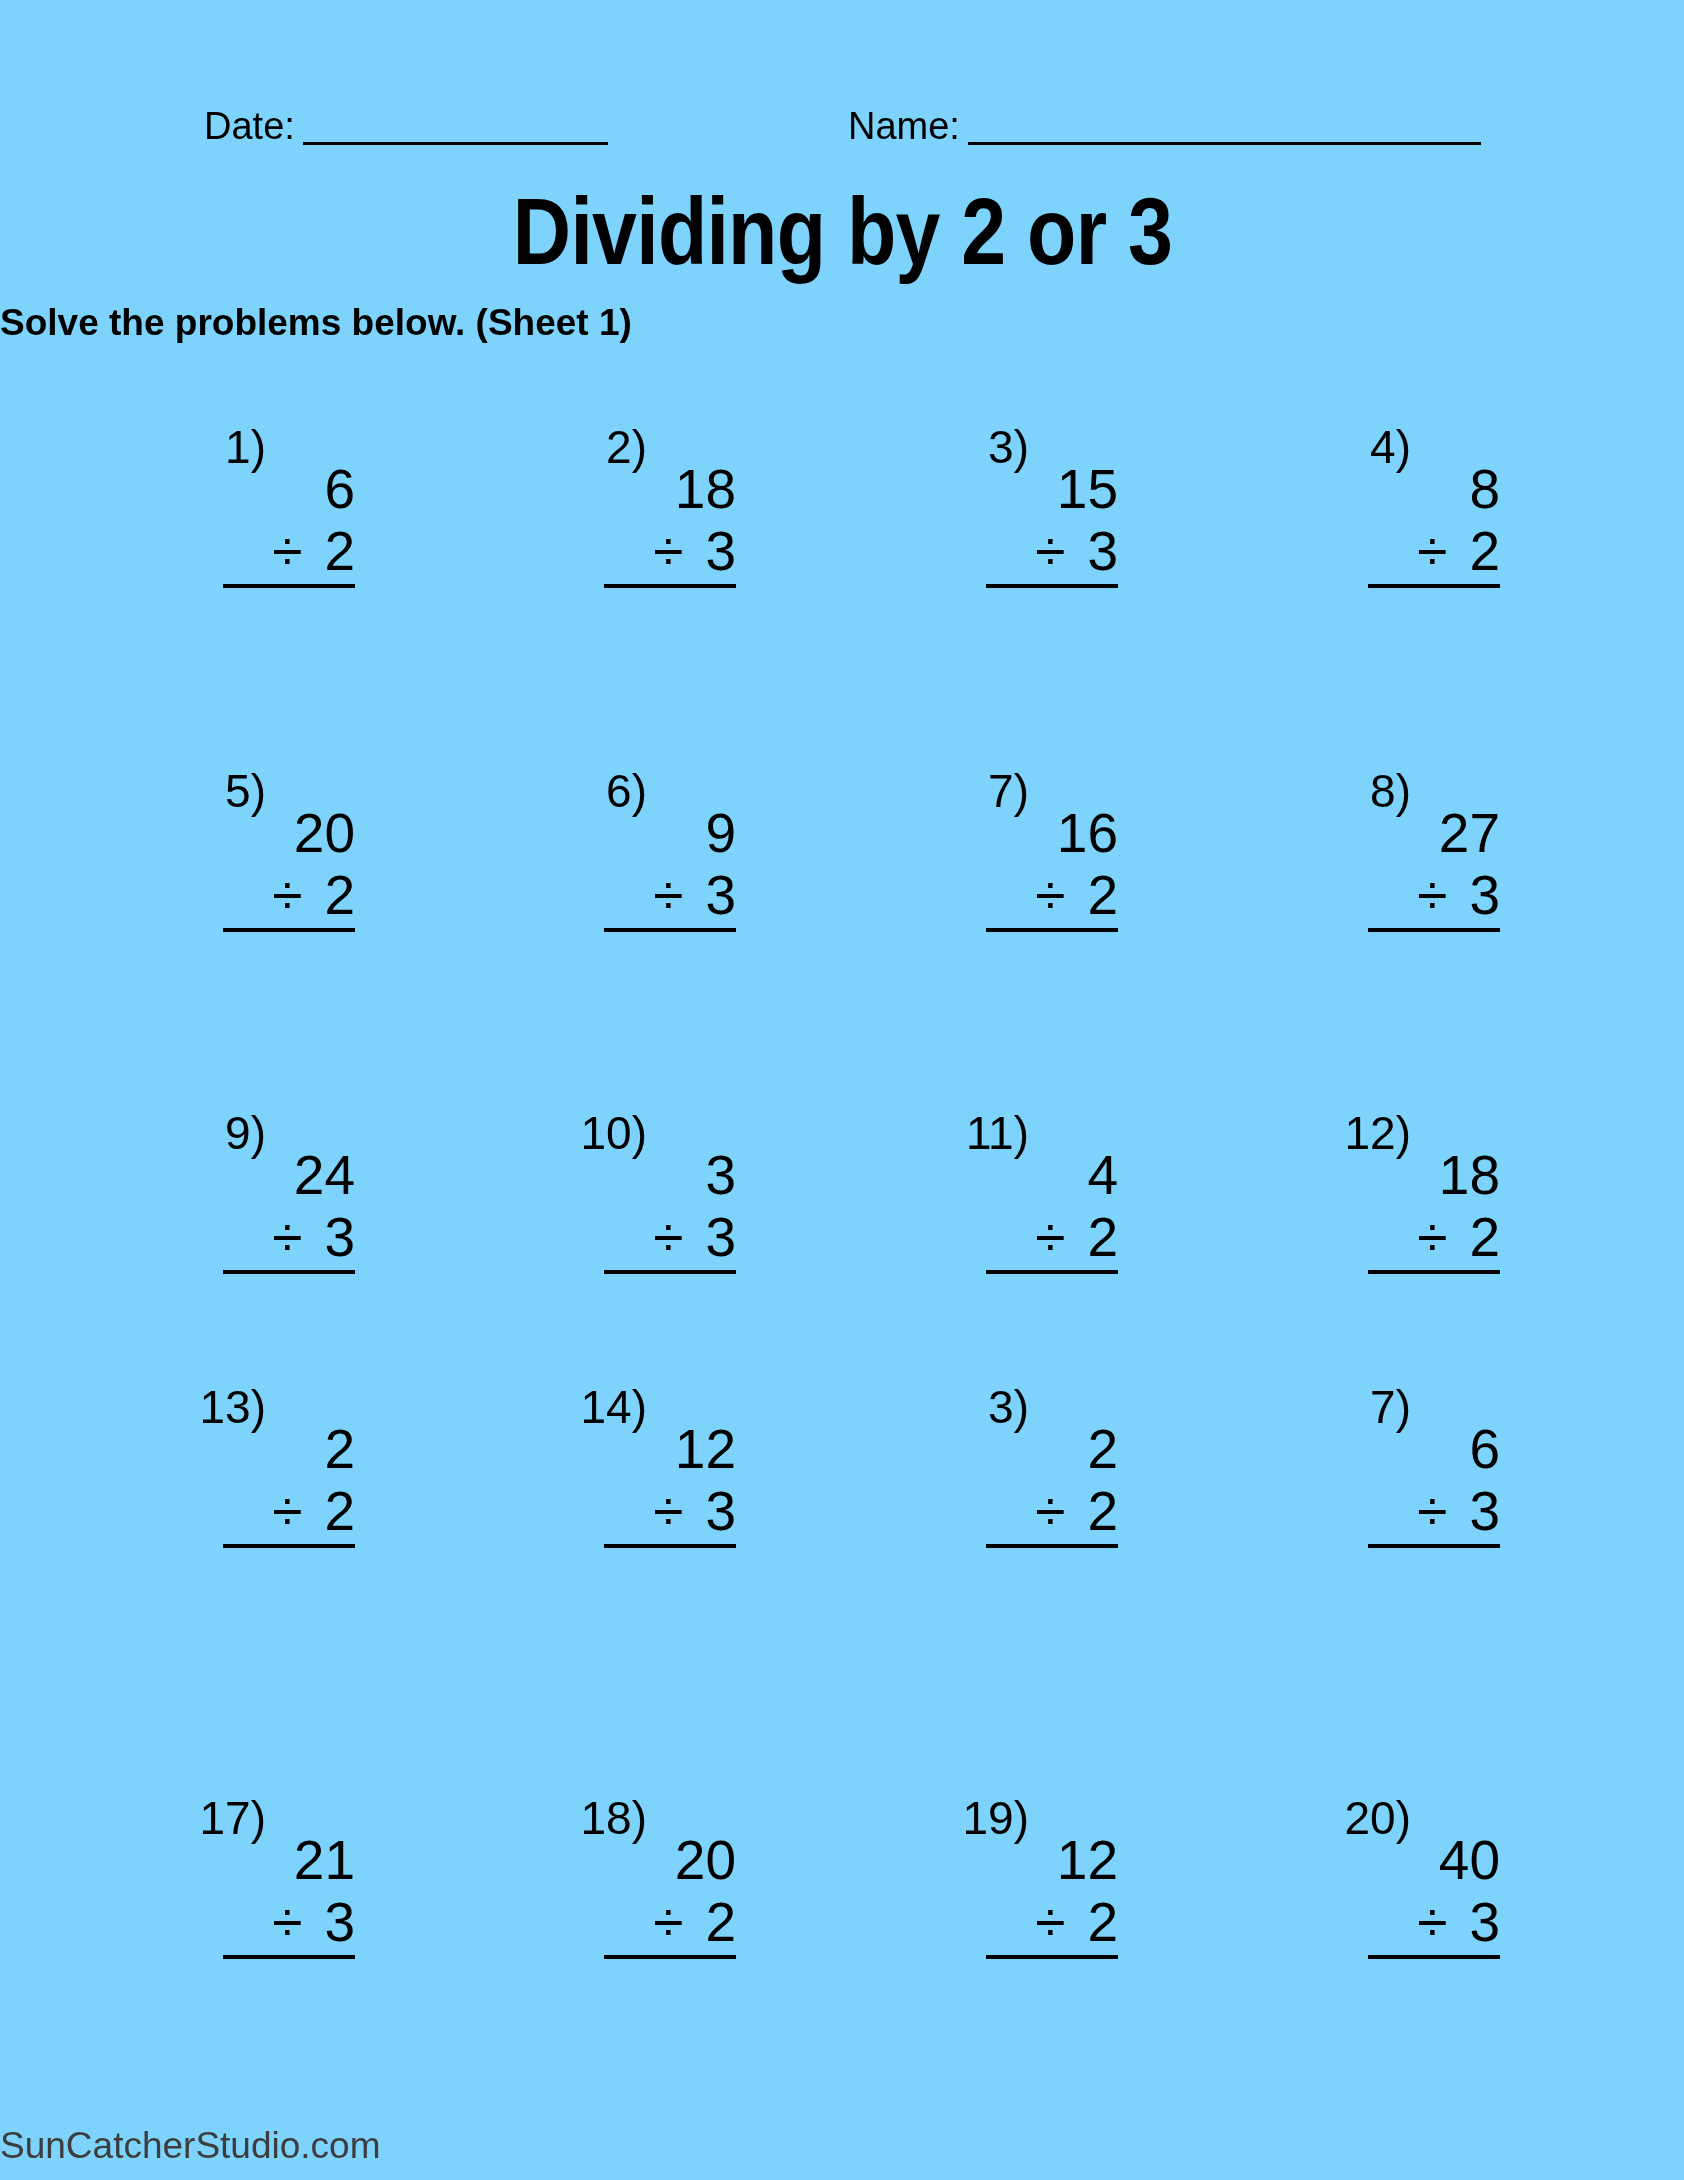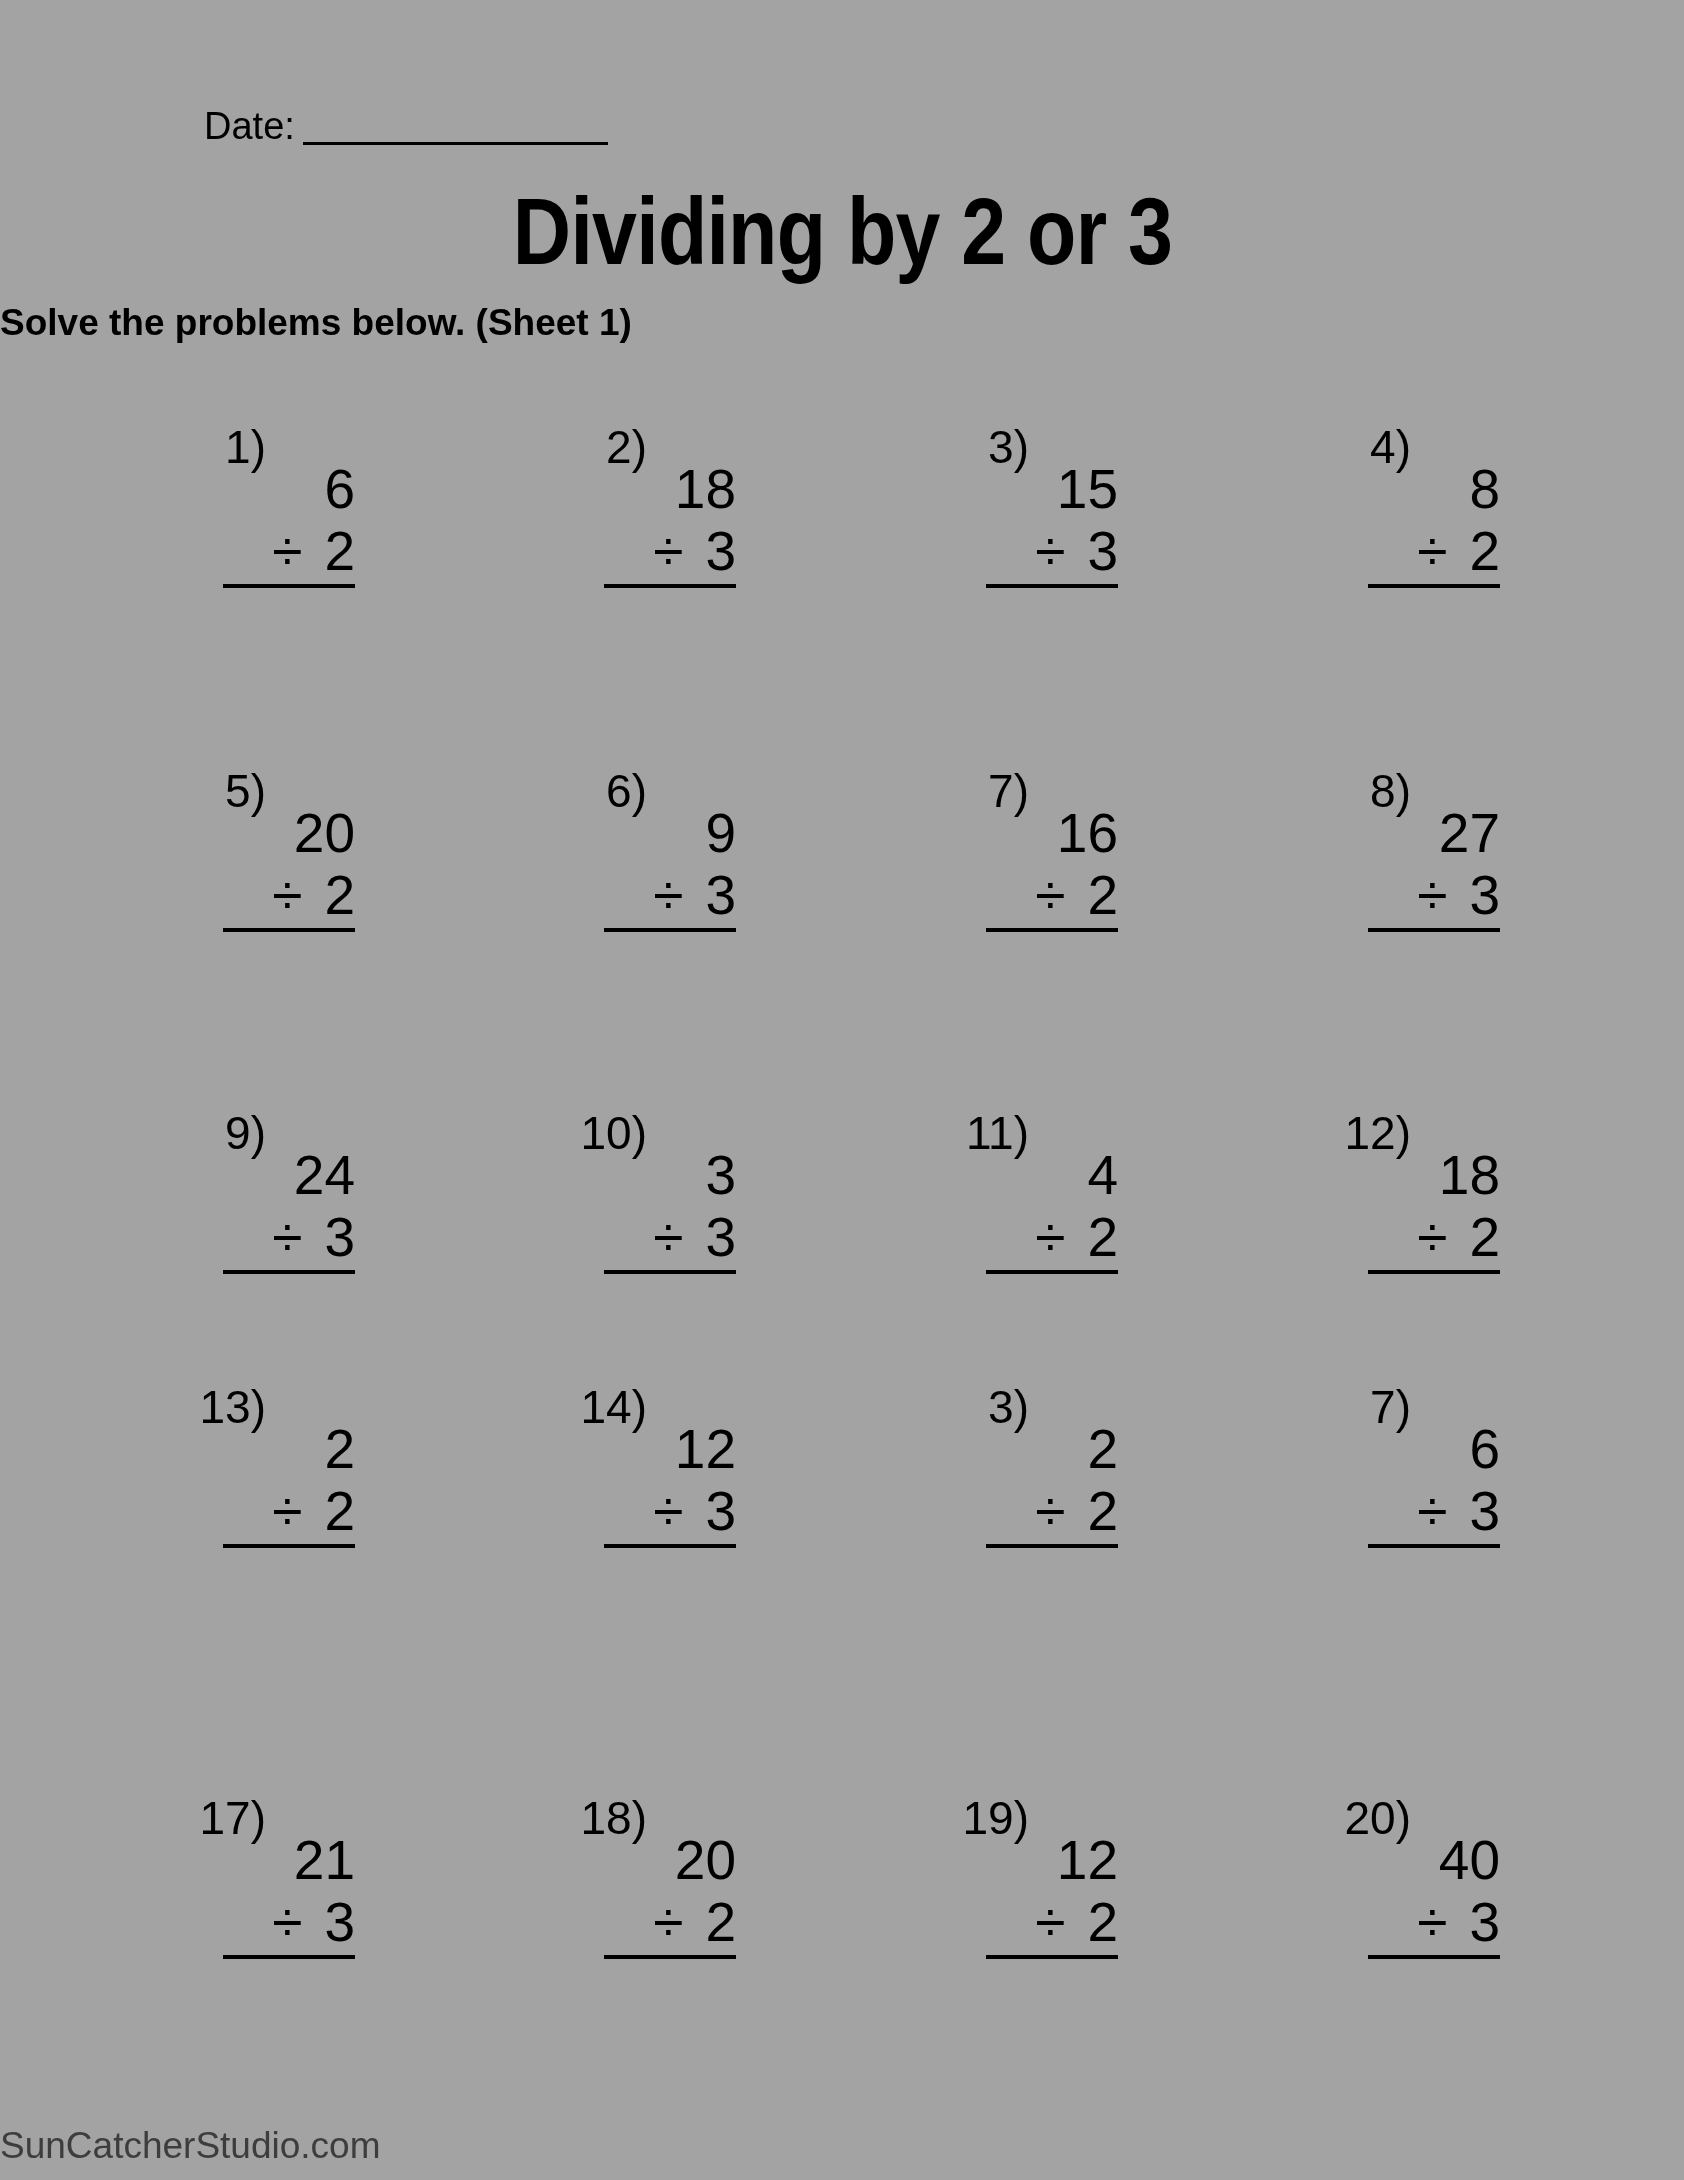--- a/index.html
+++ b/index.html
@@ -1,21 +1,21 @@
 <!DOCTYPE html>
 <html style="font-size:13.6px"><head>
 <meta charset="utf-8">
 <style>
   * { margin:0; padding:0; box-sizing:border-box; }
   html,body { background:#ffffff; }
   body {
     width:1685px; height:2181px; position:relative;
     font-family:"Liberation Sans", sans-serif; color:#000000;
   }
-  .page { position:absolute; inset:0; background:#a3a3a3;text-decoration:underline; }
+  .page { position:absolute; inset:0; background:#7dd3fc;text-decoration:underline; }
 
   
   .field-group { position:absolute; white-space:nowrap; font-size:38px; line-height:44px; }
   .date-group { left:204px; top:104px; }
   .name-group { left:848px; top:104px; }
   .hline {
     display:inline-block; height:0; border-bottom:3.4px solid #000;
     vertical-align:baseline; position:relative; top:6px; margin-left:8.5px;
   }
   .date-line { width:305px; }
@@ -63,20 +63,23 @@
 </style>
 </head>
 <body>
 
 <div class="page">
 
   <div class="field-group date-group">
     <span>Date:</span><span class="hline date-line"></span>
   </div>
 
+  <div class="field-group name-group">
+    <span>Name:</span><span class="hline name-line"></span>
+  </div>
 
   <div class="title">Dividing by 2 or 3</div>
   <div class="subtitle">Solve the problems below. (Sheet 1)</div>
 
   <div class="cell c1 r1">
     <div class="pnum">1)</div>
     <div class="dividend">6</div>
     <div class="op-row"><span class="op">÷</span><span>2</span></div>
     <div class="answer-line"></div>
   </div>

